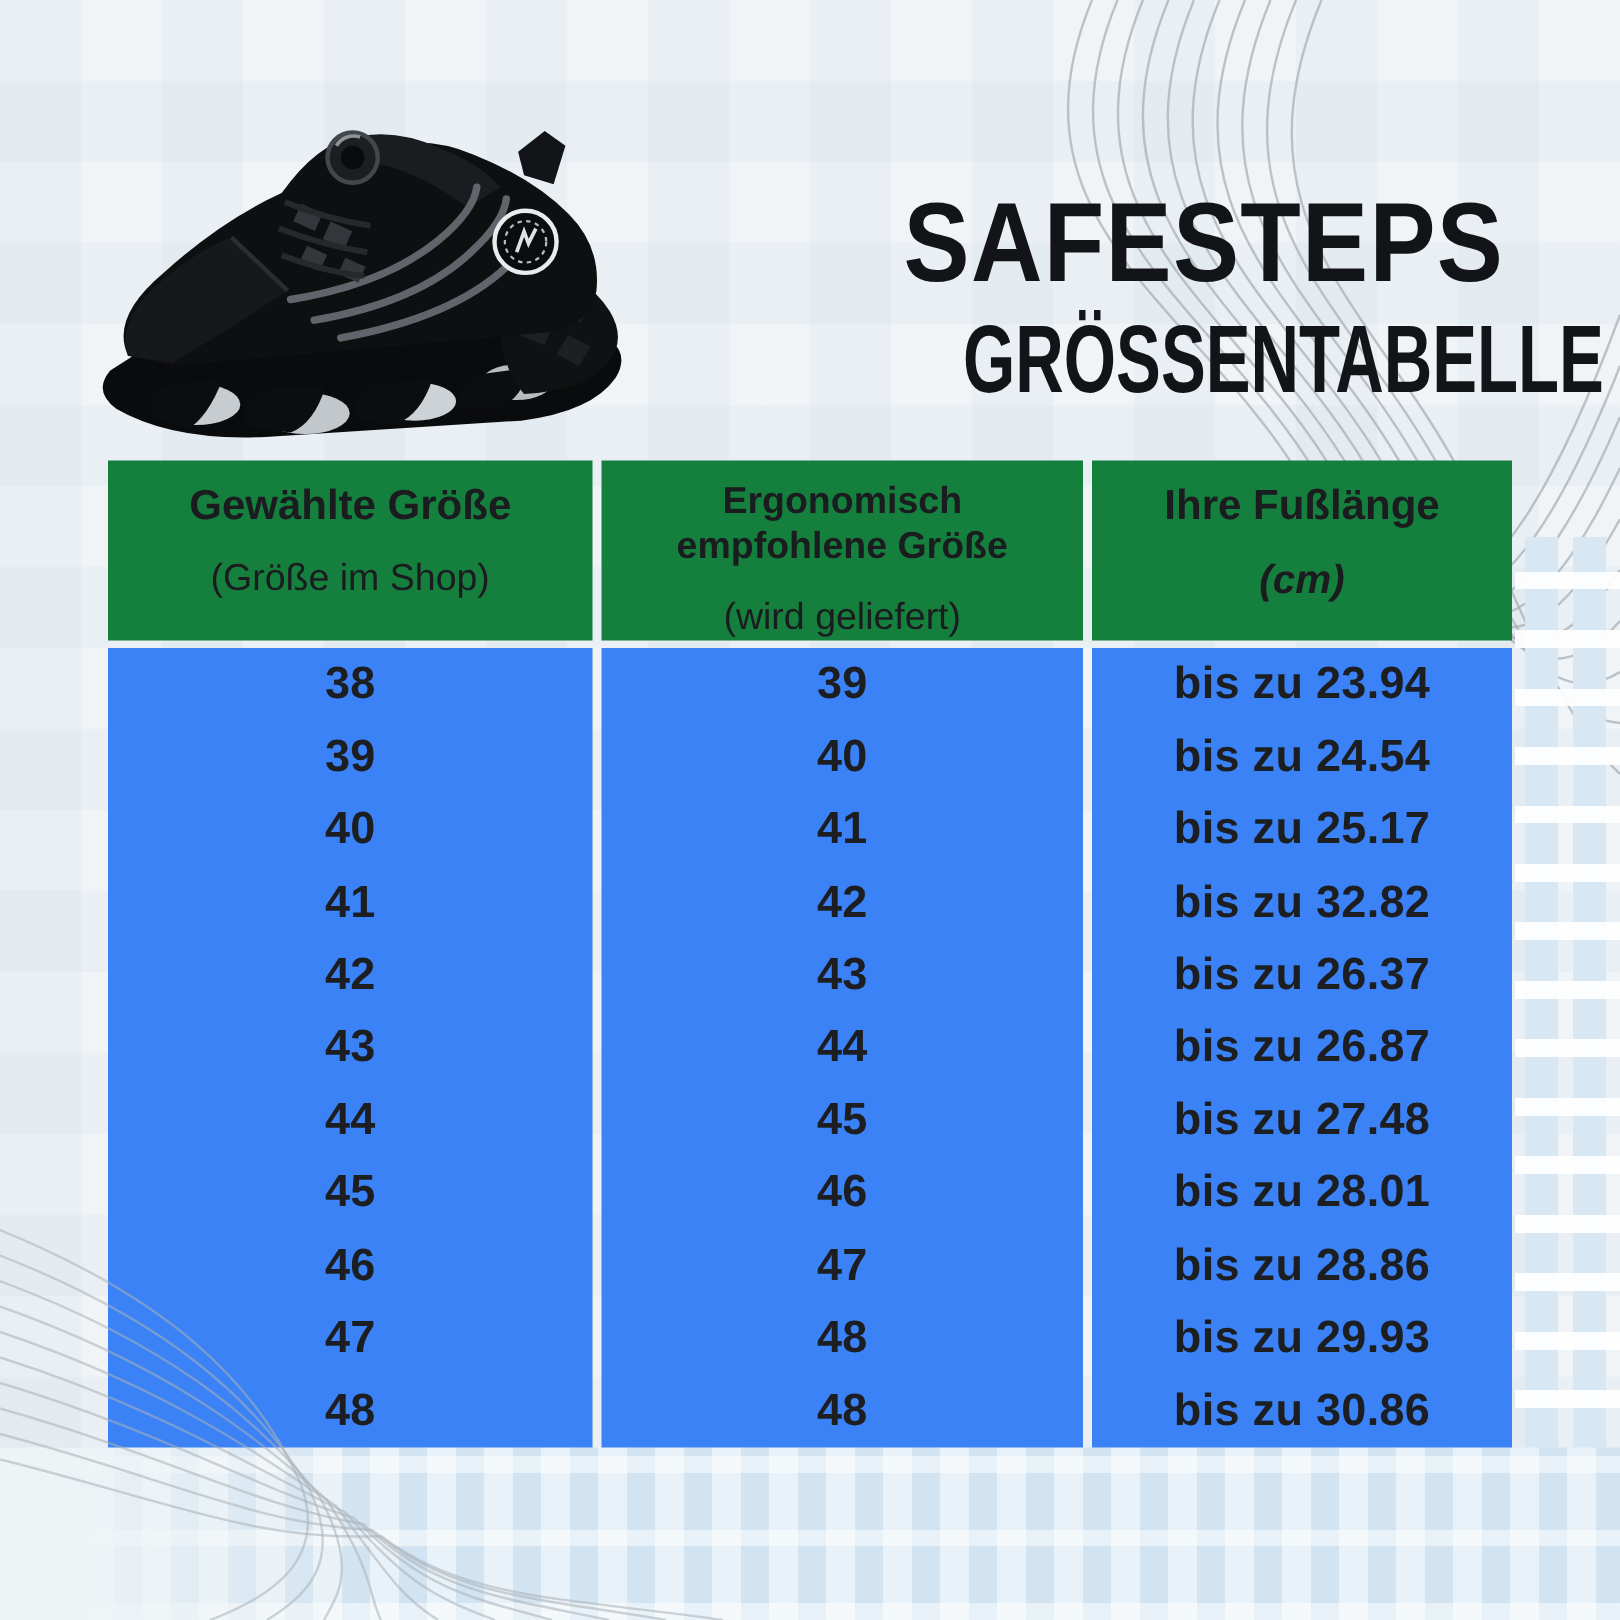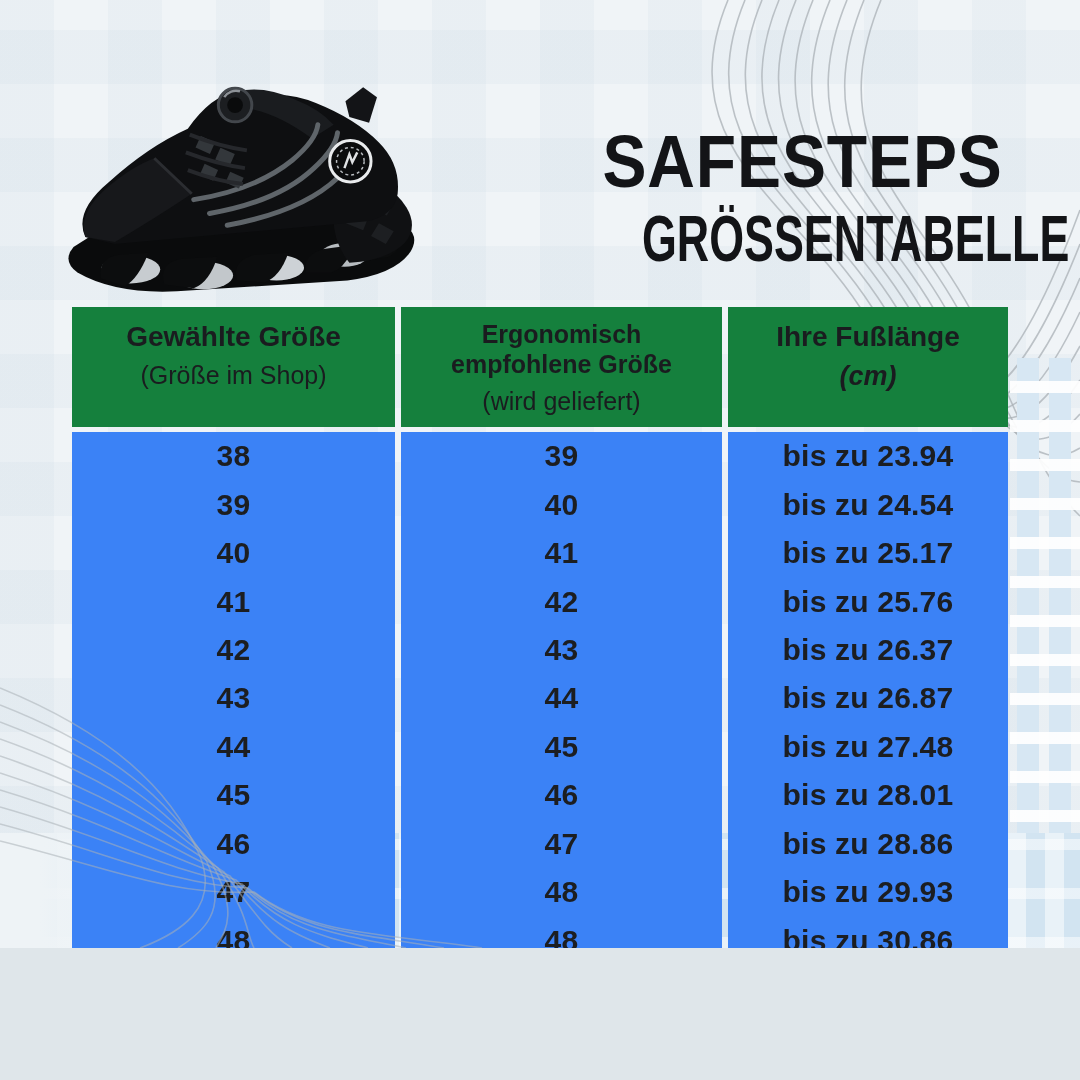--- a/index.html
+++ b/index.html
@@ -1,17 +1,17 @@
 <!DOCTYPE html>
 <html><head>
 <meta charset="utf-8">
 <style>
   html,body{margin:0;padding:0;background:#dfe6ea;}
   .canvas{
-    position:relative; width:1080px; height:948px; overflow:hidden;
+    position:relative; width:1080px; height:1080px; overflow:hidden;
     background:#f0f4f7;
     font-family:"Liberation Sans", sans-serif;
   }
   
   .bg-checker{
     position:absolute; inset:0; pointer-events:none;
     background-image:
       repeating-linear-gradient(0deg, rgba(198,214,226,.16) 0 54px, rgba(255,255,255,0) 54px 108px),
       repeating-linear-gradient(90deg, rgba(198,214,226,.16) 0 54px, rgba(255,255,255,0) 54px 108px);
   }
@@ -47,21 +47,21 @@
   }
   .size-table{position:absolute; left:72px; top:307px; width:936px;}
   .header-row{display:flex; gap:6px;}
   .hcell{
     background:#15803d; height:120px; box-sizing:border-box; text-align:center;
     padding-top:13px; color:#1a1c1f;
   }
   .hc1{width:323px;} .hc2{width:321px;} .hc3{width:280px;}
   .h-title{font-size:28px; font-weight:bold; line-height:1.18;}
   .hc2 .h-title{font-size:25px; padding:0 40px;}
-  .h-sub{font-size:25px; font-weight:normal; line-height:1.3; margin-top:6px;}
+  .h-sub{font-size:25px; font-weight:normal; line-height:1.3; margin-top:16px;}
   .hc3 .h-sub{font-weight:bold; font-size:27px;font-style:italic;}
   .body-row{display:flex; gap:6px; margin-top:5px;}
   .bcell{background:#3b82f6; height:533px; display:flex; flex-direction:column;}
   .bc1{width:323px;} .bc2{width:321px;} .bc3{width:280px;}
   .cell{
     flex:1; display:flex; align-items:center; justify-content:center;
     font-size:30px; font-weight:bold; color:#1c1e21; letter-spacing:.2px;
   }
   .footnote{
     position:absolute; left:0; right:0; bottom:24px; text-align:center;
@@ -213,21 +213,21 @@
           <div class="cell">45</div>
           <div class="cell">46</div>
           <div class="cell">47</div>
           <div class="cell">48</div>
           <div class="cell">48</div>
         </div>
       <div class="bcell bc3">
           <div class="cell">bis zu 23.94</div>
           <div class="cell">bis zu 24.54</div>
           <div class="cell">bis zu 25.17</div>
-          <div class="cell">bis zu 25.76</div>
+          <div class="cell">bis zu 32.82</div>
           <div class="cell">bis zu 26.37</div>
           <div class="cell">bis zu 26.87</div>
           <div class="cell">bis zu 27.48</div>
           <div class="cell">bis zu 28.01</div>
           <div class="cell">bis zu 28.86</div>
           <div class="cell">bis zu 29.93</div>
           <div class="cell">bis zu 30.86</div>
         </div>
     </div>
   </div>

